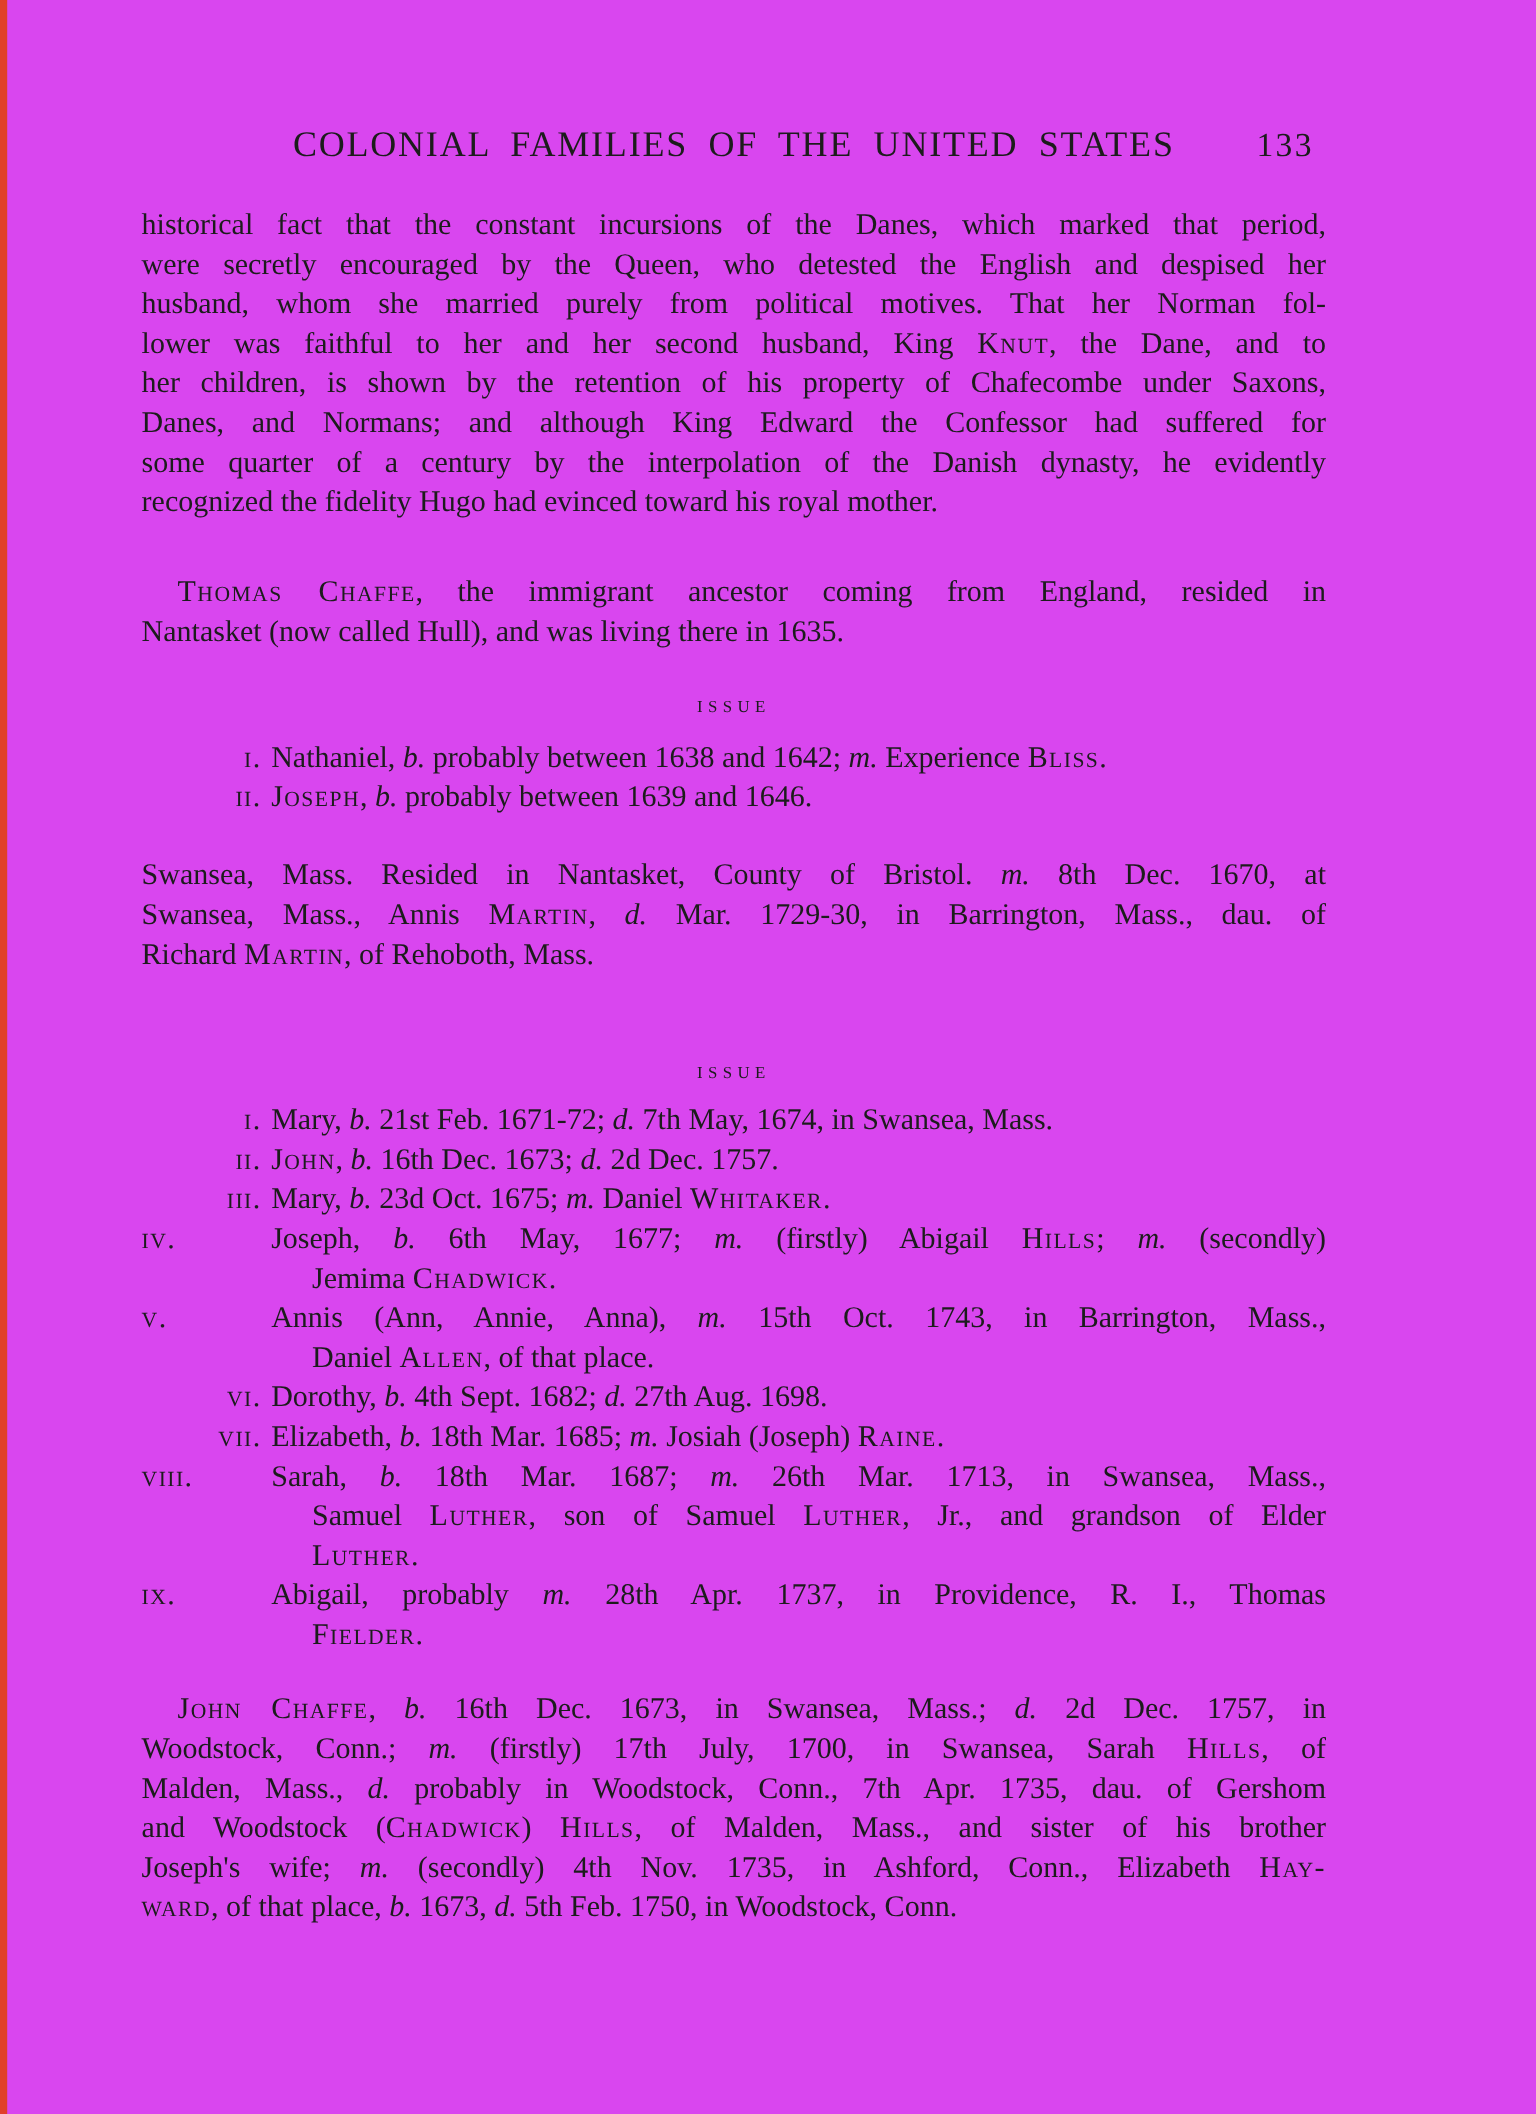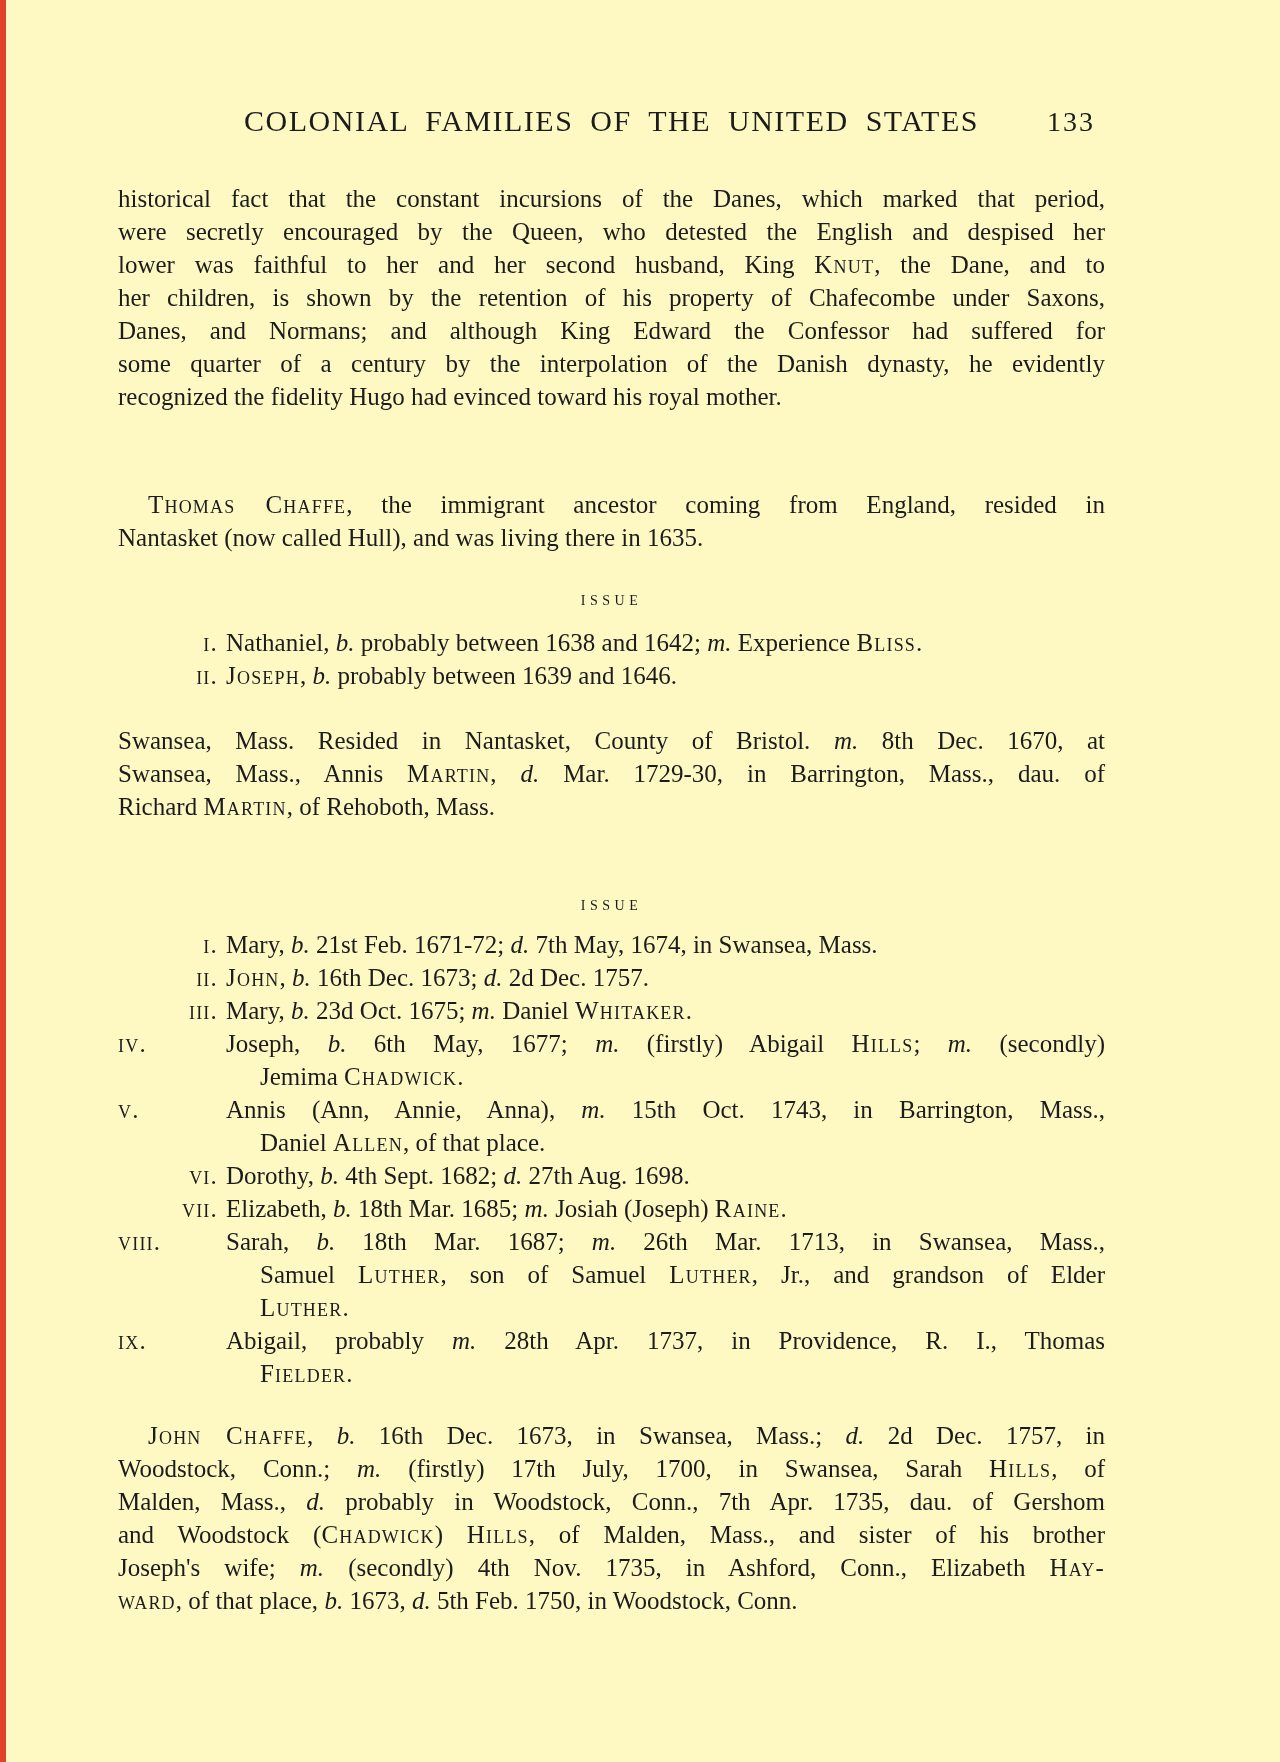--- a/index.html
+++ b/index.html
@@ -20,21 +20,21 @@
     text-align:center;
     font-size:30px;line-height:34px;
     letter-spacing:1.5px;word-spacing:8px;
     white-space:nowrap;
   }
   .pagenum{
     position:absolute;right:10px;top:1px;
     font-size:28px;letter-spacing:2px;word-spacing:0;
   }
   .textcol{
-    position:absolute;left:118px;top:11px;width:987px;height:1513px;
+    position:absolute;left:118px;top:0;width:987px;height:1513px;
     font-size:25px;line-height:33px;
   }
   .block{position:absolute;left:0;width:987px;}
   .block.heading{
     text-align:center;
     font-size:14px;line-height:26px;letter-spacing:4.5px;
   }
   .line{text-align:left;}
   .line.just{text-align:justify;text-align-last:justify;}
   .line.indent{text-indent:30px;}
@@ -42,30 +42,31 @@
   .num{
     display:inline-block;width:100px;margin-right:8px;
     text-align:right;
   }
   .sc{font-variant:small-caps;letter-spacing:1.2px;}
   .it{font-style:italic;}
 </style>
 </head>
 <body>
 
-<div class="page" style="background: #fef9c3; color: rgb(28, 28, 28);">
+<div class="page" style="background: #d946ef; color: rgb(28, 28, 28);">
   <div class="edge-line" style="background: rgb(225, 64, 42);"></div>
   <header class="running-head">
     <span>COLONIAL FAMILIES OF THE UNITED STATES</span>
     <span class="pagenum">133</span>
   </header>
   <main class="textcol">
       <div class="block paragraph" style="top: 171px;">
         <div class="line just"><span>historical fact that the constant incursions of the Danes, which marked that period,</span></div>
         <div class="line just"><span>were secretly encouraged by the Queen, who detested the English and despised her</span></div>
+        <div class="line just"><span>husband, whom she married purely from political motives. That her Norman fol-</span></div>
         <div class="line just"><span>lower was faithful to her and her second husband, King </span><span class="sc">Knut</span><span>, the Dane, and to</span></div>
         <div class="line just"><span>her children, is shown by the retention of his property of Chafecombe under Saxons,</span></div>
         <div class="line just"><span>Danes, and Normans; and although King Edward the Confessor had suffered for</span></div>
         <div class="line just"><span>some quarter of a century by the interpolation of the Danish dynasty, he evidently</span></div>
         <div class="line"><span>recognized the fidelity Hugo had evinced toward his royal mother.</span></div>
       </div>
       <div class="block paragraph" style="top: 477px;">
         <div class="line just indent"><span class="sc">Thomas Chaffe</span><span>, the immigrant ancestor coming from England, resided in</span></div>
         <div class="line"><span>Nantasket (now called Hull), and was living there in 1635.</span></div>
       </div>

